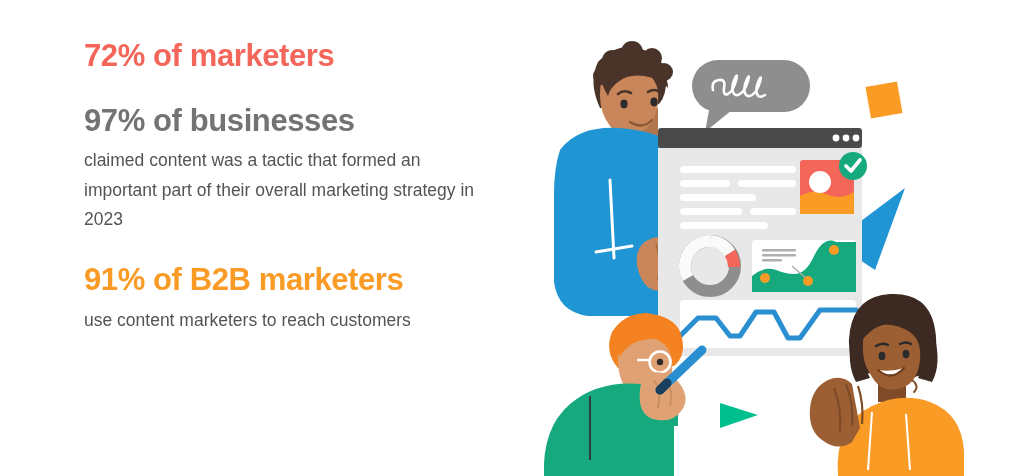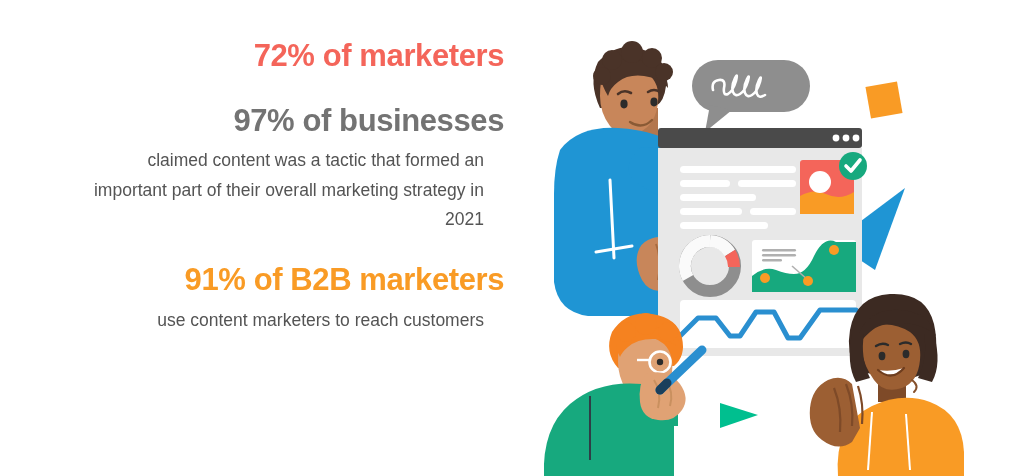--- a/index.html
+++ b/index.html
@@ -18,21 +18,20 @@
     background: #ffffff;
     overflow: hidden;
   }
 
   
   .stats-column {
     position: absolute;
     left: 84px;
     top: 38px;
     width: 420px;
-    text-align: right;
   }
   .stat-block { margin-bottom: 28px; }
   .stat-block:last-child { margin-bottom: 4px; }
 
   .stat-headline {
     font-size: 31px;
     font-weight: bold;
     letter-spacing: -0.4px;
     line-height: 1.18;
     margin: 0 0 7px 0;
@@ -61,21 +60,21 @@
 <div id="page">
 
   <div class="stats-column">
 
     <div class="stat-block">
       <h2 class="stat-headline" style="color:#F4655A">72% of marketers</h2>
     </div>
 
     <div class="stat-block">
       <h2 class="stat-headline" style="color:#737373">97% of businesses</h2>
-      <p class="stat-body">claimed content was a tactic that formed an important part of their overall marketing strategy in 2021</p>
+      <p class="stat-body">claimed content was a tactic that formed an important part of their overall marketing strategy in 2023</p>
     </div>
 
     <div class="stat-block">
       <h2 class="stat-headline" style="color:#F99B25">91% of B2B marketers</h2>
       <p class="stat-body">use content marketers to reach customers</p>
     </div>
 
   </div>
 
   <div class="illustration">

